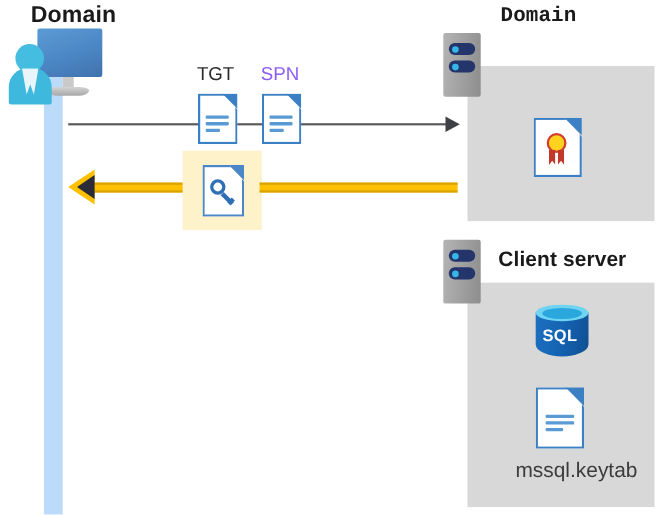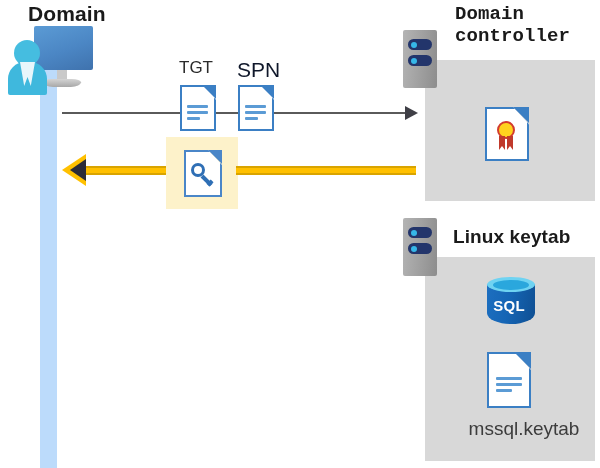--- a/index.html
+++ b/index.html
@@ -39,21 +39,21 @@
   #linux-label {
     left: 453px; top: 226px;
     font-size: 19px;
   }
   .doc-caption {
     font-size: 16px;
     color: #3a3a3a;
     font-weight: 500;
   }
   #tgt-label { left: 179px; top: 58px; font-size: 17px; color: #2b2b2b;}
-  #spn-label { left: 237px; top: 58px; font-size: 21px; color: #0f172a;}
+  #spn-label { left: 237px; top: 58px; font-size: 17px; color: #8b5cf6;}
   #keytab-label {
     left: 425px; top: 418px;
     width: 198px;
     text-align: center;
     font-size: 19px;
     color: #3c3c3c;
   }
 
   
   .gray-panel { background: #d8d8d8; }
@@ -348,41 +348,40 @@
     <div class="fold"></div>
     <div class="key-glyph">
       <div class="key-ring"></div>
       <div class="key-shaft"></div>
       <div class="key-tooth"></div>
     </div>
   </div>
 
   <div class="abs title-label" id="dc-label">
     <span>Domain</span><br>
-    <span>controller</span>
   </div>
 
   <div class="abs server" id="dc-server">
     <div class="pill p1">
         <span class="dot"></span>
       </div>
     <div class="pill p2">
         <span class="dot"></span>
       </div>
   </div>
 
   <div class="abs doc" id="cert-doc">
     <div class="page"></div>
     <div class="fold"></div>
     <div class="seal"></div>
     <div class="ribbon-l"></div>
     <div class="ribbon-r"></div>
   </div>
 
-  <div class="abs title-label" id="linux-label">Linux keytab</div>
+  <div class="abs title-label" id="linux-label">Client server</div>
 
   <div class="abs server" id="linux-server">
     <div class="pill p1">
         <span class="dot"></span>
       </div>
     <div class="pill p2">
         <span class="dot"></span>
       </div>
   </div>
 

